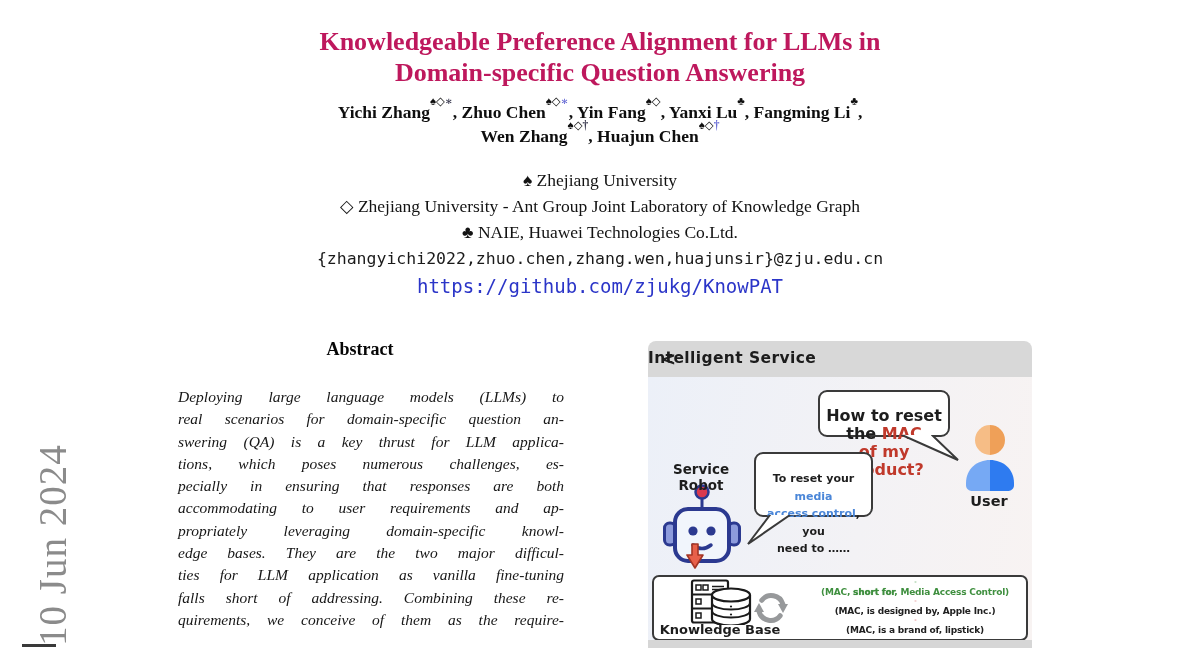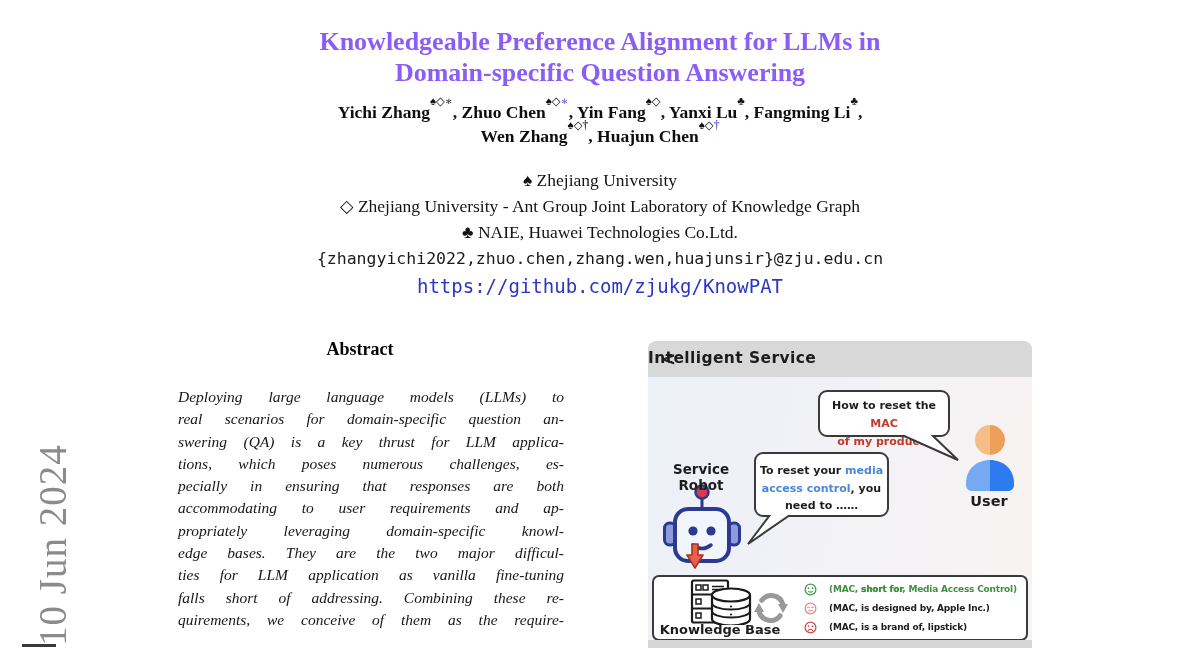--- a/index.html
+++ b/index.html
@@ -1,21 +1,21 @@
 <!DOCTYPE html>
 <html><head>
 <meta charset="utf-8">
 <style>
   html,body{margin:0;padding:0;background:#fff;}
   .page{position:relative;width:1200px;height:648px;background:#ffffff;overflow:hidden;
         font-family:"Liberation Serif","DejaVu Serif",serif;color:#111;}
 
   .center-block{position:absolute;left:0;right:0;text-align:center;}
 
-  .title{top:26px;font-size:26px;line-height:31px;font-weight:bold;color:#8b5cf6;}
+  .title{top:26px;font-size:26px;line-height:31px;font-weight:bold;color:#be185d;}
   .authors{top:98px;font-size:17.5px;font-weight:bold;line-height:19px;color:#0e0e0e;}
   .authors sup{font-size:11.5px;position:relative;top:-6px;}
   .mk-dark{color:#3d3d52;} .mk-blue{color:#6a6ed6;}
   .affils{top:167px;font-size:17.5px;line-height:26px;color:#131313;}
   .affil-line{height:26px;}
   .email{top:249px;font-family:"DejaVu Sans Mono",monospace;font-size:16.5px;color:#1a1a1a;}
   .repo{top:275px;font-family:"DejaVu Sans Mono",monospace;font-size:19px;color:#2b35c8;text-decoration:none;}
 
   .abs-head{position:absolute;left:160px;top:339px;width:400px;text-align:center;
             font-weight:bold;font-size:18px;color:#060606;}
@@ -32,40 +32,40 @@
        font-family:"DejaVu Sans",sans-serif;border-radius:8px 8px 0 0;overflow:hidden;}
   .fig-header{position:absolute;top:0;left:0;right:0;height:36px;background:#d8d8d8;}
   .fig-back{position:absolute;left:13px;top:7px;font-size:18px;font-weight:bold;color:#222;}
   .fig-title{position:absolute;left:0;right:0;top:8px;font-weight:bold;
              font-size:15.5px;letter-spacing:.4px;color:#1c1c1c;}
   .fig-body{position:absolute;top:36px;left:0;right:0;bottom:0;
             background:linear-gradient(100deg,#ecf0f8 0%,#f3f2f5 55%,#f8f3f2 100%);}
 
   .bubble{position:absolute;background:#fff;border:2px solid #3a3a3a;border-radius:9px;
           text-align:center;font-weight:bold;color:#1d1d1d;z-index:4;box-sizing:border-box;}
-  .user-b{left:170px;top:13px;width:132px;height:47px;font-size:11px;line-height:18px;padding-top:5px;}
-  .robot-b{left:106px;top:75px;width:135px;height:65px;font-size:11px;line-height:17.5px;padding-top:8px;}
+  .user-b{left:170px;top:13px;width:132px;height:47px;font-size:16px;line-height:18px;padding-top:15px;}
+  .robot-b{left:106px;top:75px;width:119px;height:65px;font-size:11px;line-height:17.5px;padding-top:16px;}
   .tail{position:absolute;z-index:5;}
   .red-t{color:#c0392b;} .blue-t{color:#4a86d8;}
 
   .fig-label{position:absolute;font-weight:bold;color:#1d1d1d;z-index:3;}
   .label-user{left:300px;top:116px;width:82px;text-align:center;font-size:14.5px;}
   .label-robot{left:2px;top:84px;width:102px;text-align:center;font-size:13.5px;}
   .user-figure{position:absolute;left:310px;top:46px;}
   .robot-figure{position:absolute;left:15px;top:106px;}
   .arrow-down{position:absolute;left:38px;top:166px;}
 
   .kb-box{position:absolute;left:4px;top:198px;width:372px;height:62px;background:#fff;
           border:2px solid #3a3a3a;border-radius:7px;z-index:2;}
   .kb-icon{position:absolute;left:34px;top:2px;}
   .label-kb{position:absolute;left:2px;top:45px;width:128px;text-align:center;font-size:13px;font-weight:bold;color:#1d1d1d;}
   .sync-icon{position:absolute;left:98px;top:8px;}
   .kb-rows{position:absolute;left:150px;top:4px;width:222px;display:flex;flex-direction:column;gap:3px;}
-  .kb-row{display:flex;align-items:center;gap:12px;height:16px;font-size:9px;font-weight:bold;
-          letter-spacing:-.2px;white-space:nowrap;}
+  .kb-row{display:flex;align-items:center;gap:4px;height:16px;font-size:9px;font-weight:bold;
+          letter-spacing:-.2px;white-space:nowrap;flex-direction:column;}
   .txt-green{color:#3f8f3f;} .txt-dark{color:#202020;}
   .seg-bold{text-shadow:0 0 .7px currentColor;}
   .bot-strip{position:absolute;left:0;bottom:0;height:8px;width:100%;background:#d6d6d6;z-index:6;}
 </style>
 </head>
 <body>
 
 <div class="page">
 
   <span class="watermark">10 Jun 2024</span>

